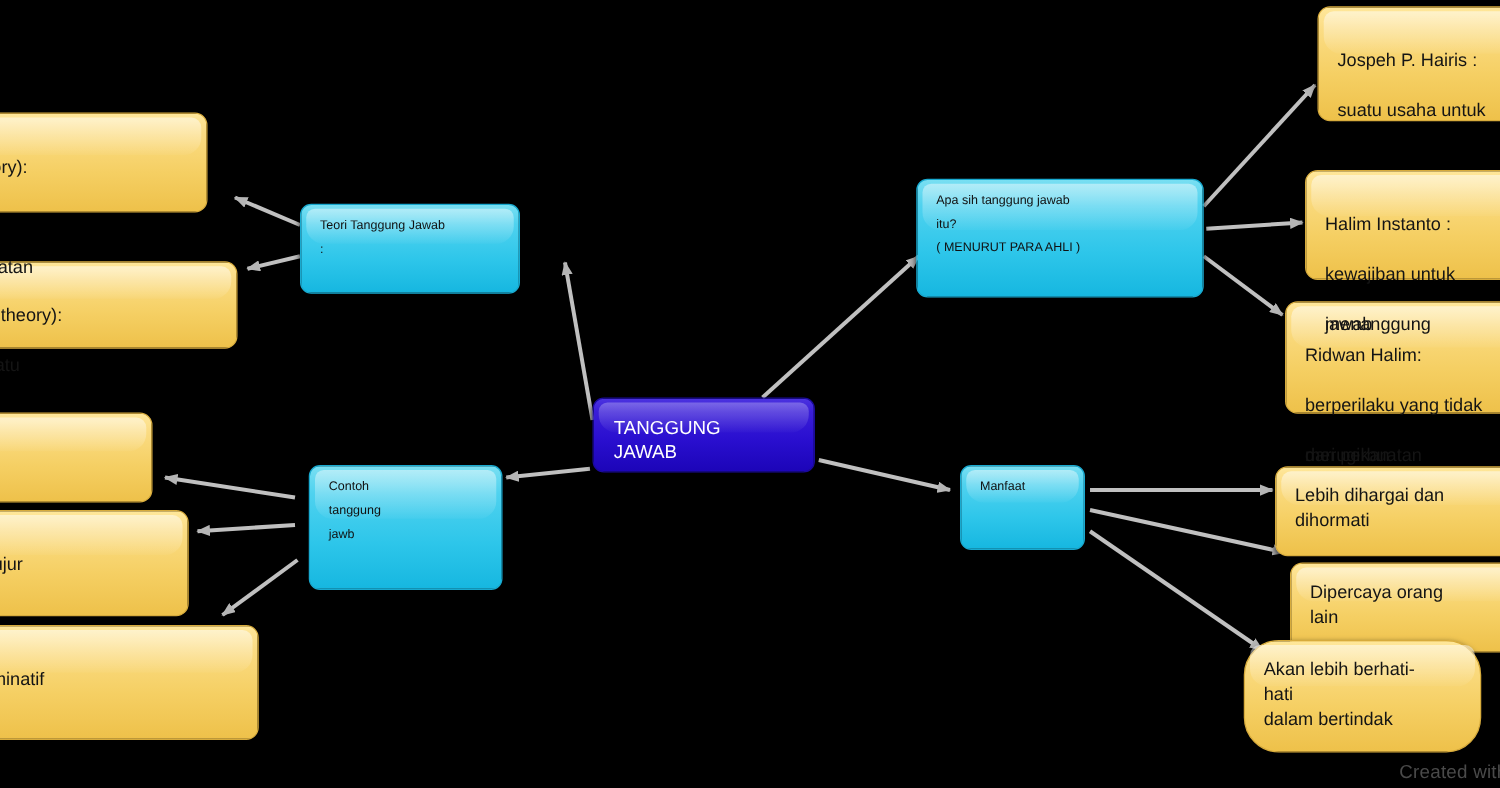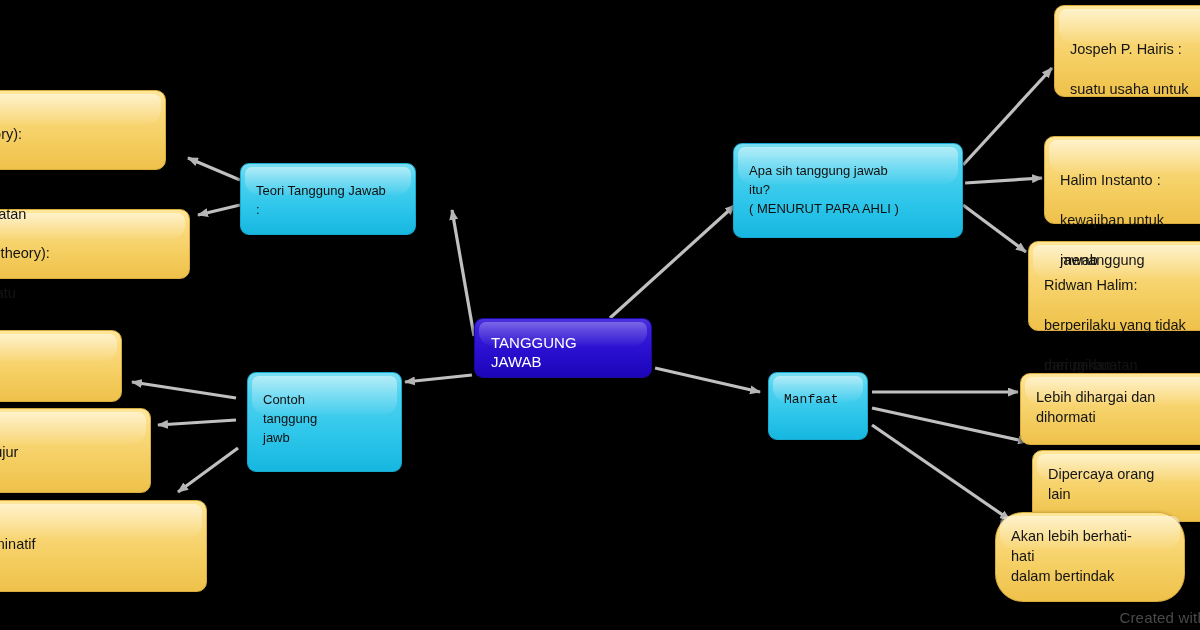--- a/index.html
+++ b/index.html
@@ -17,22 +17,22 @@
             border:1px solid #1a0a9a;color:#fff;font-size:15px;line-height:19px;
             padding:14px 16px;border-radius:9px;
             box-shadow:0 3px 5px rgba(0,0,0,.85);}
   .n-center::before{content:"";position:absolute;left:4px;right:4px;top:3px;height:42%;
             border-radius:7px 7px 14px 14px;
             background:linear-gradient(180deg,rgba(255,255,255,.28),rgba(255,255,255,.02));
             z-index:1;}
 
   
   .n-cyan{background:linear-gradient(180deg,#79dff2 0%,#4fd2ef 22%,#2ec6ea 62%,#16b7e0 100%);
-          border:1px solid #18a9cf;color:#101010;font-size:13px;line-height:19px;
-          padding:17px 15px;border-radius:9px;
+          border:1px solid #18a9cf;color:#101010;font-size:10px;line-height:19px;
+          padding:7px 15px;border-radius:9px;
           box-shadow:0 3px 5px rgba(0,0,0,.8);}
   .n-cyan::before{content:"";position:absolute;left:4px;right:4px;top:3px;height:40%;
           border-radius:7px 7px 14px 14px;
           background:linear-gradient(180deg,rgba(255,255,255,.45),rgba(255,255,255,.03));
           z-index:1;}
 
   
   .n-yellow{background:linear-gradient(180deg,#ffe79a 0%,#fbdc83 20%,#f5cf63 60%,#eec14a 100%);
             border:1px solid #d7ab3c;color:#141414;font-size:14.5px;line-height:20px;
             padding:13px 15px;border-radius:10px;
@@ -102,21 +102,21 @@
 itu?
 ( MENURUT PARA AHLI )</span>
   </div>
 
   <div class="node n-cyan" style="left:247px;top:372px;width:155px;height:100px;">
     <span class="txt">Contoh
 tanggung
 jawb</span>
   </div>
 
-  <div class="node n-cyan" style="left:768px;top:372px;width:100px;height:68px;font-family:Liberation Mono, monospace;">
+  <div class="node n-cyan" style="left:768px;top:372px;width:100px;height:68px;">
     <span class="txt">Manfaat</span>
   </div>
 
   <div class="node n-yellow" style="left:-96px;top:90px;width:262px;height:80px;">
     <span class="txt">
       <span>o ( rise Theory):</span><br>
       <br>
       <span>ngetiap kegiatan</span>
     </span>
   </div>

